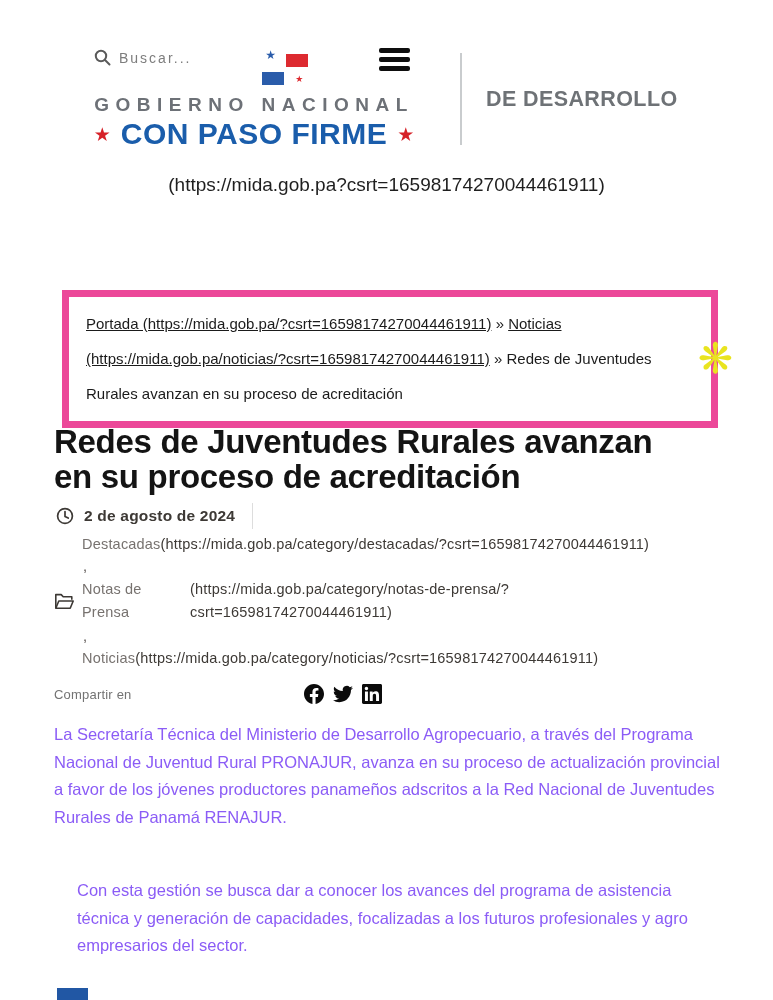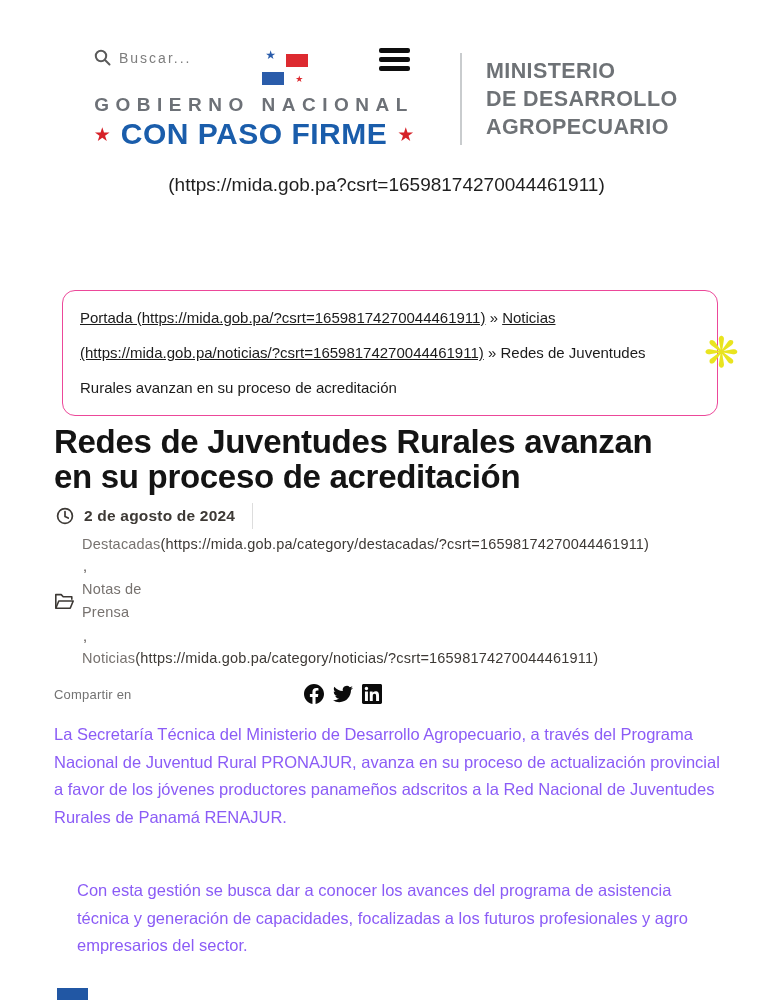--- a/index.html
+++ b/index.html
@@ -29,21 +29,21 @@
   .paso-text{color:#1a5dab;font-size:30px;font-weight:700;letter-spacing:0.5px;}
   .paso-star{color:#d62128;font-size:19px;}
   .v-divider{width:2px;height:92px;background:#c9ccce;margin:0 24px 0 22px;}
   .ministry{color:#6e7276;font-size:21.5px;font-weight:700;line-height:28px;letter-spacing:0.4px;}
 
   .home-url{margin-top:23px;text-align:center;font-size:19px;color:#1f1f1f;}
 
   
   .breadcrumb-box{
     position:absolute;left:62px;top:290px;width:656px;box-sizing:border-box;
-    border:1px solid #ec4899;border-radius:13px;background:#fff;
+    border:7px solid #ec4899;border-radius:0;background:#fff;
     padding:9px 42px 10px 17px;
     font-size:15px;color:#1b1b1b;line-height:35px;word-break:normal;
   }
   .breadcrumb-box a{color:#1b1b1b;text-decoration:underline;cursor:pointer;}
   .crumb-sep{color:#1b1b1b;}
   .burst{
     position:absolute;right:-22px;top:50%;transform:translateY(-50%);
     color:#e9e41f;font-size:42px;line-height:1;font-family:"DejaVu Sans",sans-serif;
   }
 
@@ -107,23 +107,21 @@
       </div>
       <div class="gob-line">GOBIERNO NACIONAL</div>
       <div class="paso-line">
         <span class="paso-star">★</span>
         <span class="paso-text">CON PASO FIRME</span>
         <span class="paso-star">★</span>
       </div>
     </div>
     <div class="v-divider"></div>
     <div class="ministry">
-      <div>MINISTERIO</div>
       <div>DE DESARROLLO</div>
-      <div>AGROPECUARIO</div>
     </div>
   </header>
 
   <div class="home-url">(https://mida.gob.pa?csrt=16598174270044461911)</div>
 
   <nav class="breadcrumb-box">
     <a>Portada (https://mida.gob.pa/?csrt=16598174270044461911)</a>
     <span class="crumb-sep">»</span>
     <a>Noticias (https://mida.gob.pa/noticias/?csrt=16598174270044461911)</a>
     <span class="crumb-sep">»</span>
@@ -153,20 +151,24 @@
           <path d="M1.8 16.2 l3-7.2 h14.4 l-3 7.2 z" fill="none" stroke="#3d3935" stroke-width="1.6" stroke-linejoin="round"></path>
         </svg>
       </div>
       <div class="rows-col">
         <div class="cat-row">
           <span class="cat-label">Destacadas</span><span class="cat-url">(https://mida.gob.pa/category/destacadas/?csrt=16598174270044461911)</span>
         </div>
         <div class="cat-comma">,</div>
         <div class="cat-row-split">
           <span class="lbl">Notas de Prensa</span>
+          <span class="urls">
+            <div>(https://mida.gob.pa/category/notas-de-prensa/?</div>
+            <div>csrt=16598174270044461911)</div>
+          </span>
         </div>
         <div class="cat-comma">,</div>
         <div class="cat-row">
           <span class="cat-label">Noticias</span><span class="cat-url">(https://mida.gob.pa/category/noticias/?csrt=16598174270044461911)</span>
         </div>
       </div>
     </div>
 
     <div class="share-row">
       <span class="share-label">Compartir en</span>

